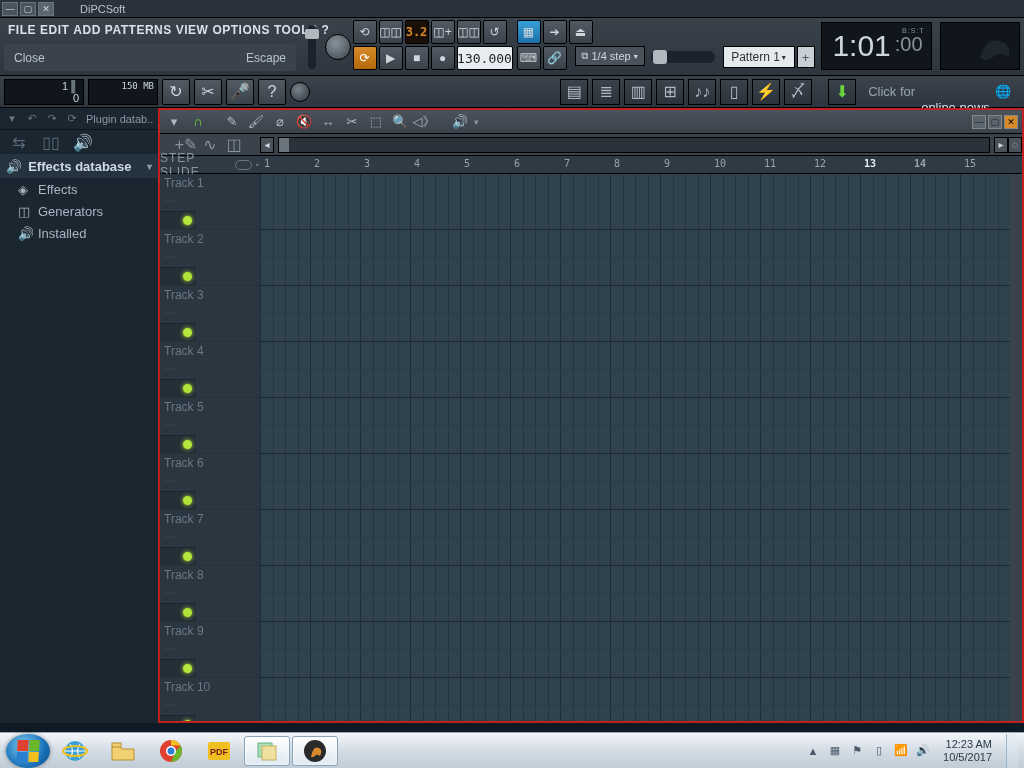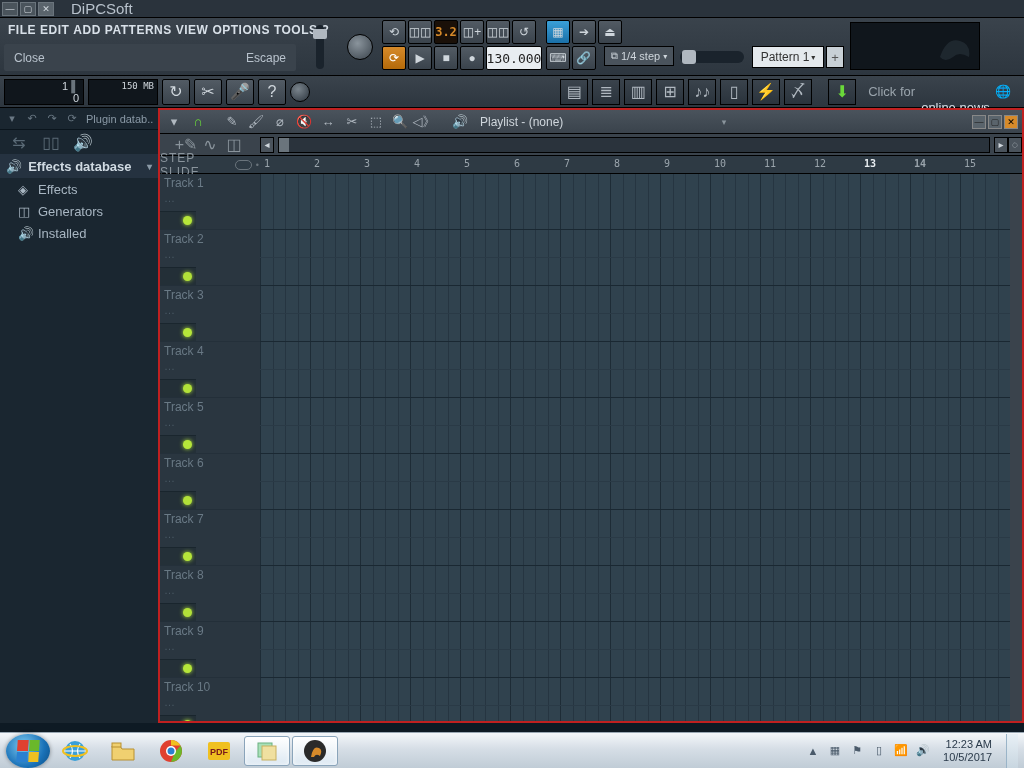--- a/index.html
+++ b/index.html
@@ -2,21 +2,21 @@
 <html><head>
 <meta charset="utf-8">
 <style>
 * { margin: 0; padding: 0; box-sizing: border-box; font-family: "Segoe UI", Arial, sans-serif; user-select: none; }
 html, body { width: 1024px; height: 768px; overflow: hidden; background: #0e1a24; }
 
 
 .titlebar { height: 18px; background: #2a333c; display: flex; align-items: center; padding: 0 2px; border-bottom: 1px solid #000; }
 .titlebar .winbtn { width: 16px; height: 14px; background: #4a545c; border: 1px solid #6a747c; margin-right: 2px; display: flex; align-items: center; justify-content: center; font-size: 9px; color: #cfd6dc; cursor: pointer; }
 .titlebar .winbtn.close { background: #5a646c; }
-.titlebar .title { color: #b8c2cc; font-size: 15px; margin-left: 15px; }
+.titlebar .title { color: #b8c2cc; font-size: 11px; margin-left: 24px; }
 
 
 .toprow { height: 58px; display: flex; background: linear-gradient(#3a434c,#2d363f); border-bottom: 1px solid #000; position: relative; }
 .menucol { width: 300px; display: flex; flex-direction: column; }
 .menubar { height: 24px; display: flex; align-items: center; gap: 4px; padding: 0 8px; color: #d8e0e8; font-size: 12px; font-weight: bold; letter-spacing: .5px; }
 .menubar span { cursor: pointer; }
 .hintbar { flex: 1; display: flex; align-items: center; justify-content: space-between; padding: 0 10px; color: #b8c2cc; font-size: 12px; background: #3a434c; margin: 2px 4px 4px 4px; border-radius: 2px; }
 
 
 .slidercol { width: 40px; display: flex; align-items: center; justify-content: center; }
@@ -204,20 +204,25 @@
       <div class="hsliderbar"></div>
       <div style="width:4px;"></div>
       <div class="patsel">
           <span>Pattern 1</span>
           <span style="font-size:8px;margin-left:2px;">▾</span>
         </div>
       <div class="plusbtn">+</div>
     </div>
   </div>
 
+  <div class="timedisp">
+    <div class="bst">B:S:T</div>
+    <span>1:01</span>
+    <span class="ms">:00</span>
+  </div>
   <div class="peakmeter">
     <svg class="bird" viewBox="0 0 40 40">
         <path d="M5 30 Q12 10 25 14 Q36 17 34 30 Q24 24 18 30 Q10 36 5 30" fill="#4a5a66"></path>
       </svg>
   </div>
 </div>
 
 <div class="toolbar2">
   <div class="counter">
     <div><span>1</span> <span style="color:#6a747c;">▌</span></div>
@@ -296,21 +301,20 @@
       <div class="pltool">🖌</div>
       <div class="pltool">⌀</div>
       <div class="pltool">🔇</div>
       <div class="pltool">↔</div>
       <div class="pltool">✂</div>
       <div class="pltool">⬚</div>
       <div class="pltool">🔍</div>
       <div class="pltool">◁》</div>
       <div style="width:8px;"></div>
       <div class="pltool">🔊</div>
-      <span class="titletxt">Playlist - (none)</span>
       <span style="font-size:9px;color:#8a949c;">▾</span>
       <div style="flex:1;"></div>
       <div class="winbtns">
         <div class="plwbtn">—</div>
         <div class="plwbtn">▢</div>
         <div class="plwbtn x">✕</div>
       </div>
     </div>
 
     <div class="plsubbar">

